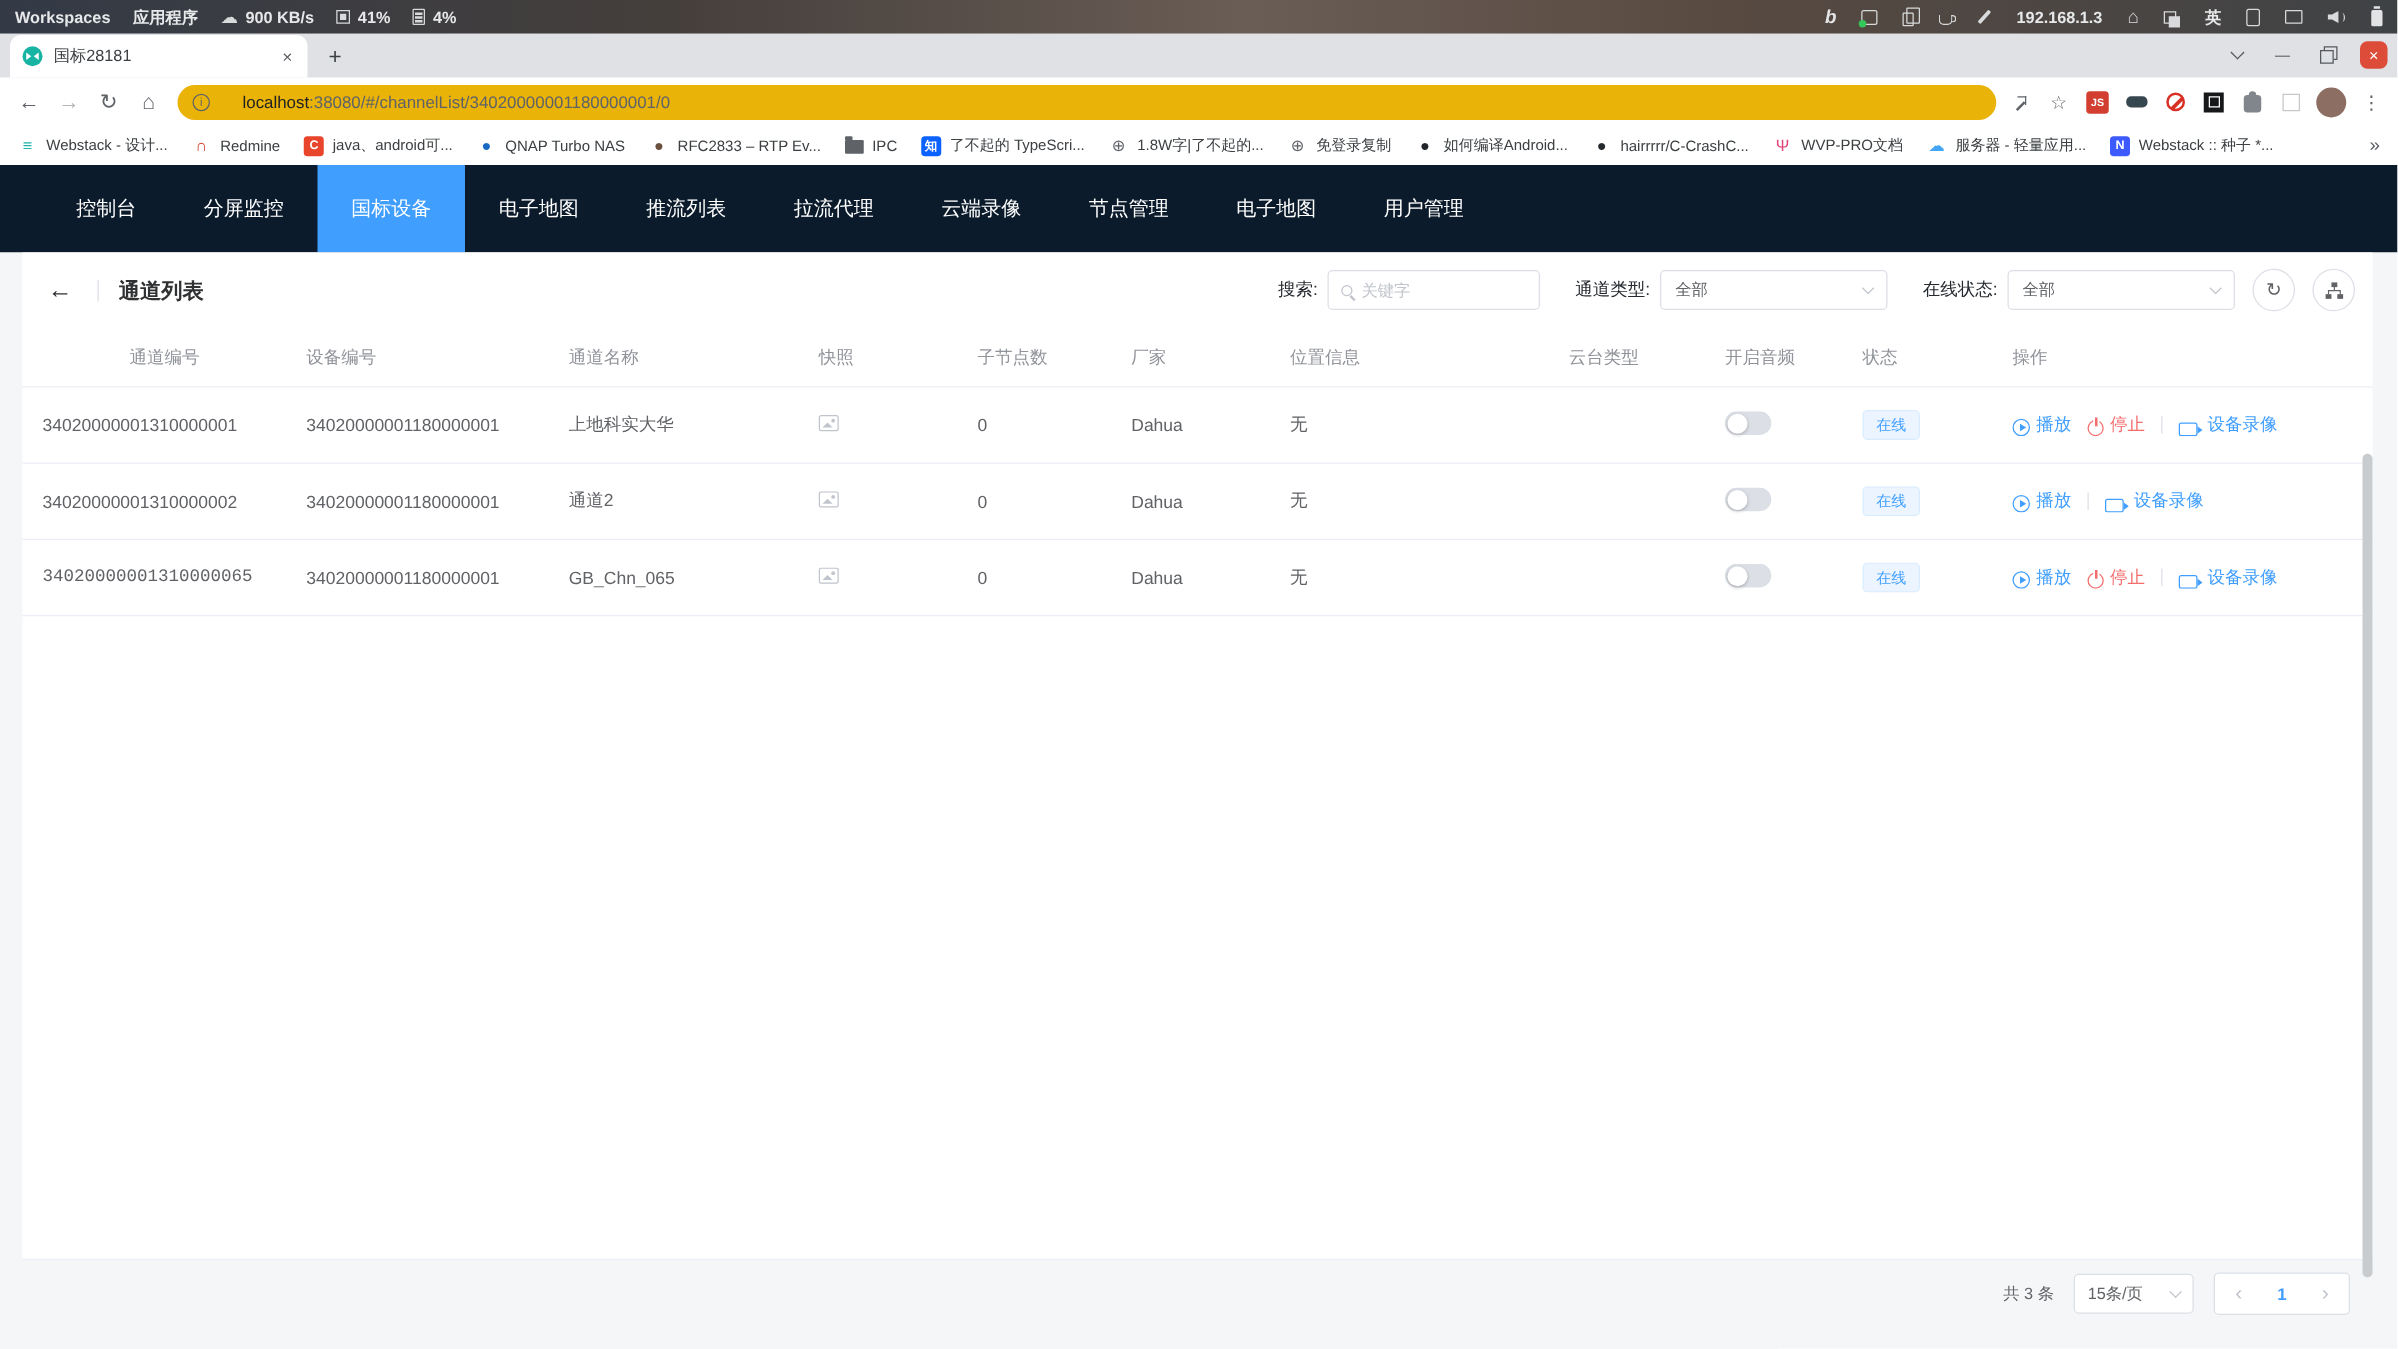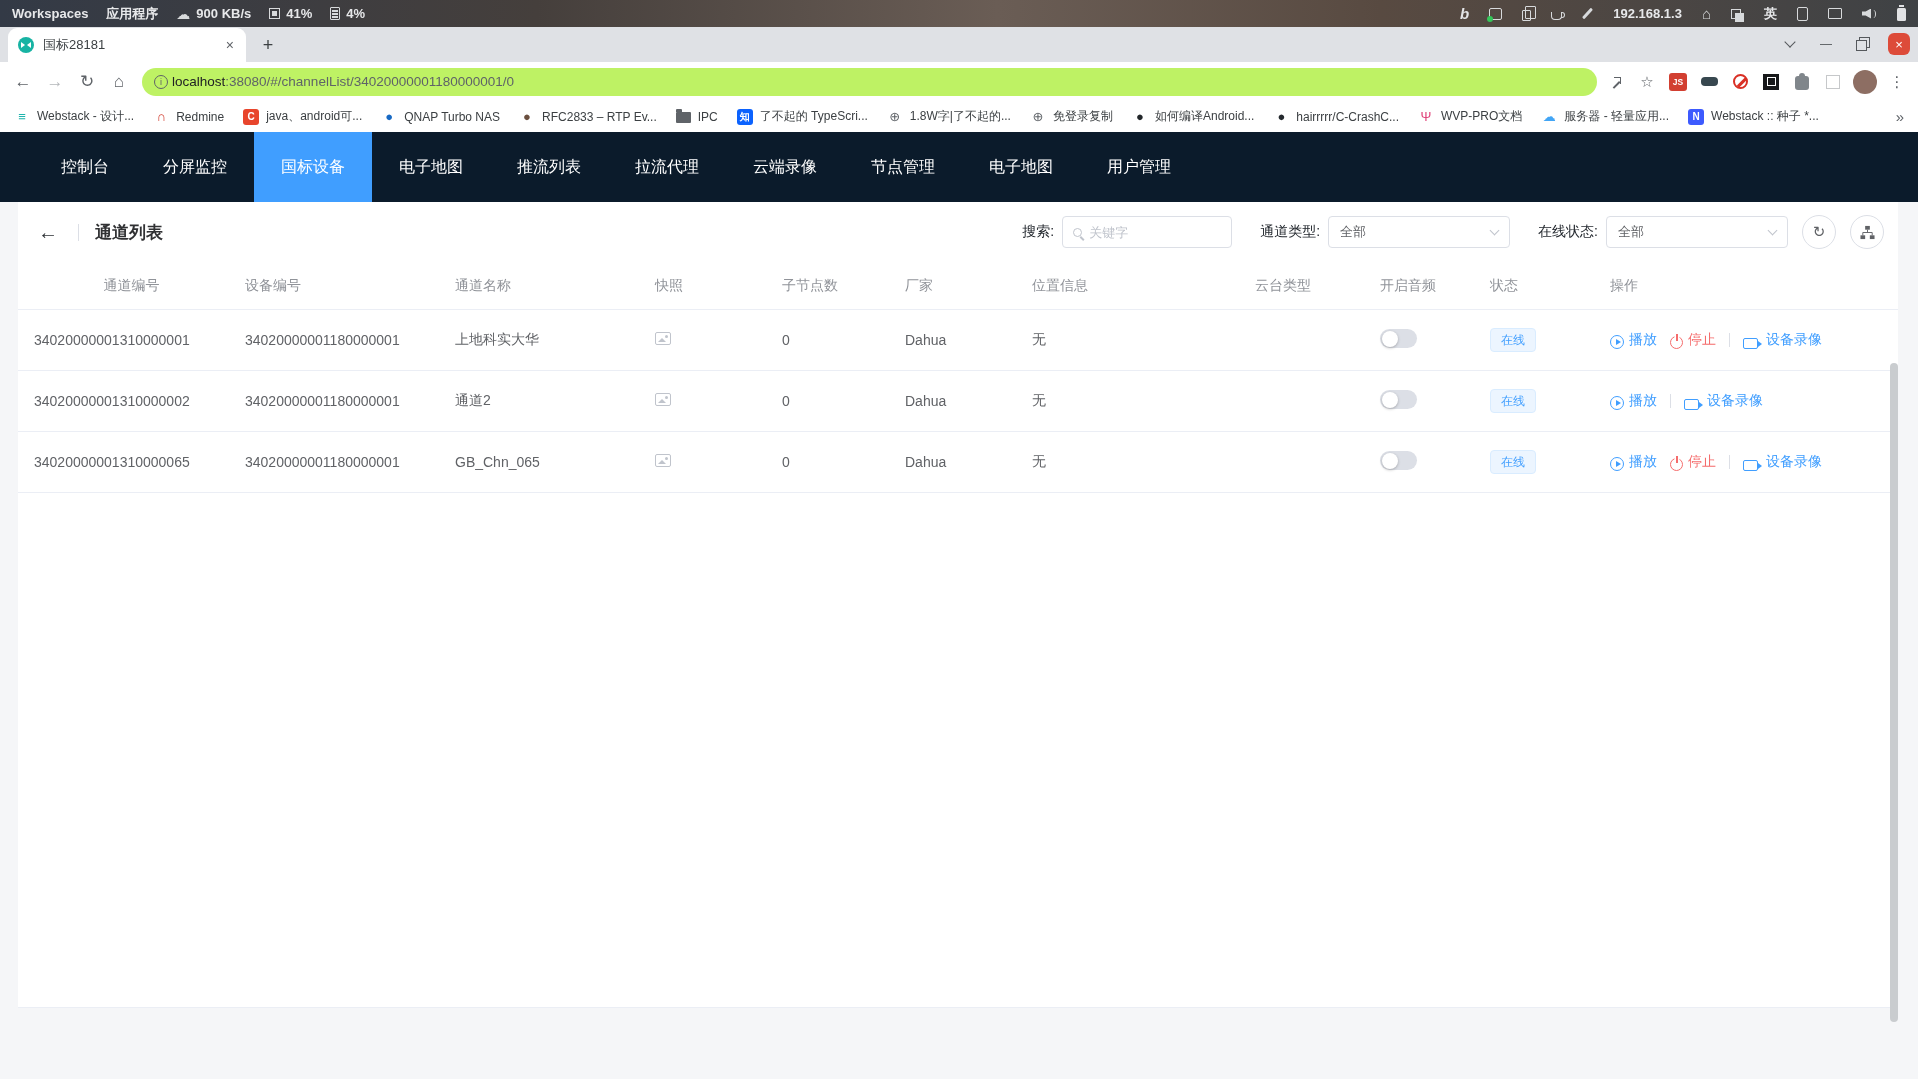--- a/index.html
+++ b/index.html
@@ -53,21 +53,21 @@
   .wc-chevron::before{content:"";width:7px;height:7px;border-right:1.8px solid #55585c;border-bottom:1.8px solid #55585c;transform:rotate(45deg);margin-top:-4px}
   .wc-min::before{content:"—";font-size:12px}
   .wc-restore::before{content:"";position:absolute;width:9px;height:9px;border:1.5px solid #55585c;left:7px;top:3px}
   .wc-restore::after{content:"";position:absolute;width:9px;height:9px;border:1.5px solid #55585c;background:#dfe1e5;left:4px;top:6px}
   .wc-close{width:22px;height:22px;border-radius:6px;background:#dd4b39;color:#fff;font-size:13px}
 
   
   .urlbar{height:39px;background:#fff;display:flex;align-items:center;padding:0 8px;gap:2px}
   .nav-btn{width:30px;height:30px;border-radius:50%;display:flex;align-items:center;justify-content:center;font-size:17px;color:#5f6368;flex:0 0 auto}
   .nav-btn.fwd{color:#b4b7ba}
-  .omnibox{flex:1;height:28px;background:#bef264;border-radius:14px;display:flex;align-items:center;padding:0 12px;gap:4px;font-size:13.5px;margin:0 6px;min-width:0}
+  .omnibox{flex:1;height:28px;background:#eab308;border-radius:14px;display:flex;align-items:center;padding:0 12px;gap:26px;font-size:13.5px;margin:0 6px;min-width:0}
   .info-ic{width:14px;height:14px;border:1.5px solid #5f6368;border-radius:50%;display:flex;align-items:center;justify-content:center;flex:0 0 auto}
   .info-ic::before{content:"i";font-size:9px;color:#5f6368}
   .url-host{color:#202124}
   .url-rest{color:#5f6368;white-space:nowrap;overflow:hidden;text-overflow:ellipsis}
   .url-icons{display:flex;align-items:center;gap:9px;flex:0 0 auto;padding-right:2px}
   .ext{width:22px;height:22px;display:flex;align-items:center;justify-content:center;position:relative;font-size:15px;color:#5f6368}
   .ic-share{width:12px;height:12px}
   .ic-share::before{content:"";position:absolute;left:2px;bottom:2px;width:9px;height:1.8px;background:#5f6368;transform:rotate(-45deg)}
   .ic-share::after{content:"";position:absolute;right:1px;top:1px;width:6px;height:6px;border-top:1.8px solid #5f6368;border-right:1.8px solid #5f6368}
   .ext-js{width:18px;height:18px;background:#d23f31;border-radius:3px;color:#fff;font-size:8.5px;font-weight:bold;display:flex;align-items:center;justify-content:center}
@@ -401,21 +401,21 @@
               <span class="op-t">播放</span>
             </a>
             <span class="op-div"></span>
             <a class="op blue">
               <span class="ic-cam"></span>
               <span class="op-t">设备录像</span>
             </a>
           </div>
         </div>
         <div class="tr">
-          <div class="td" style="width: 211px;">34020000001310000065</div>
+          <div class="td" style="width: 211px; font-family: Liberation Mono, monospace;">34020000001310000065</div>
           <div class="td" style="width: 210px;">34020000001180000001</div>
           <div class="td" style="width: 200px;">GB_Chn_065</div>
           <div class="td" style="width: 127px;"><span class="ic-img"></span></div>
           <div class="td" style="width: 123px;">0</div>
           <div class="td" style="width: 127px;">Dahua</div>
           <div class="td" style="width: 223px;">无</div>
           <div class="td" style="width: 125px;"></div>
           <div class="td" style="width: 110px;"><span class="switch"></span></div>
           <div class="td" style="width: 120px;"><span class="badge">在线</span></div>
           <div class="td ops" style="flex: 1 1 0%;">
@@ -430,15 +430,27 @@
             <span class="op-div"></span>
             <a class="op blue">
               <span class="ic-cam"></span>
               <span class="op-t">设备录像</span>
             </a>
           </div>
         </div>
       </div>
   </div>
 
+  <div class="footer">
+    <span>共 3 条</span>
+    <div class="psel">
+      <span>15条/页</span>
+      <span class="caret"></span>
+    </div>
+    <div class="pager">
+      <span class="pg-btn">‹</span>
+      <span class="pg-num">1</span>
+      <span class="pg-btn">›</span>
+    </div>
+  </div>
 
   <div class="scroll-thumb"></div>
 </div>
 
 </body></html>

